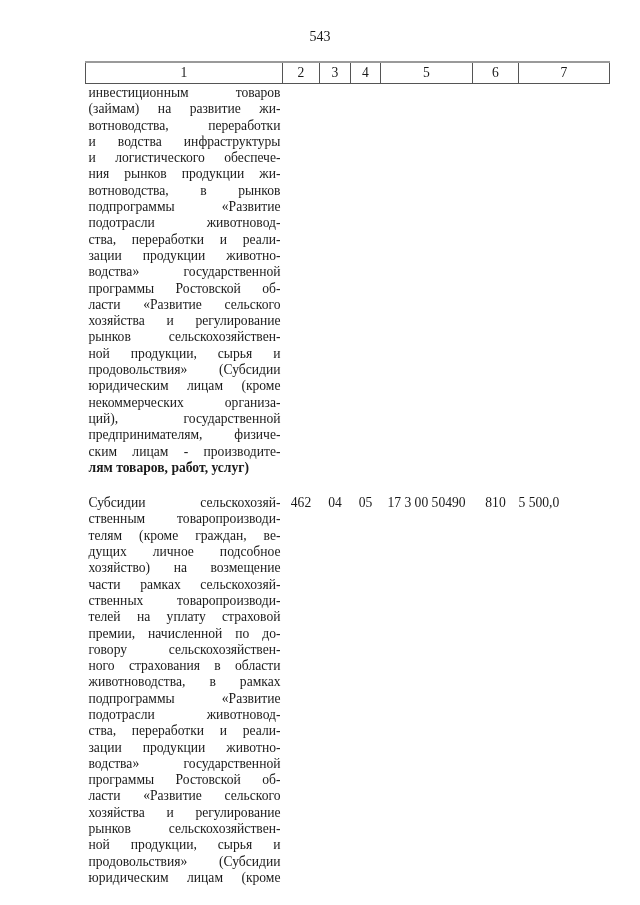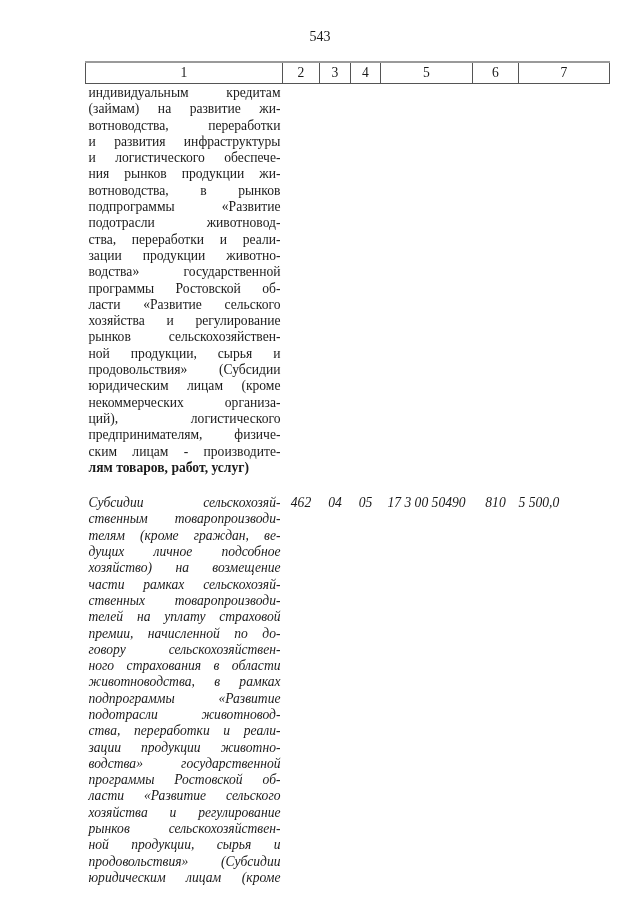--- a/index.html
+++ b/index.html
@@ -36,21 +36,21 @@
   }
   td.desc {
     text-align: justify; padding-left: 3px; padding-right: 2px;
     hyphens: none;
   }
   td.desc .ln { display: block; text-align: justify; text-align-last: justify; white-space: nowrap; }
   td.desc .ln.last { text-align-last: left; font-weight: bold; }
   td.code { text-align: center; }
   td.amount { text-align: left; padding-right: 2px; }
   tr.row1 td { padding-top: 1px; }
-  tr.row2 td { padding-top: 19px; font-style: italic; }
+  tr.row2 td { padding-top: 19px; }
 </style>
 </head>
 <body>
 
 <div class="page-number">543</div>
 
 <table class="budget">
   <colgroup>
     <col class="c1">
       <col class="c2">
@@ -67,41 +67,41 @@
       <th>3</th>
       <th>4</th>
       <th>5</th>
       <th>6</th>
       <th>7</th>
     </tr>
   </thead>
   <tbody>
     <tr class="row1">
       <td class="desc">
-          <span class="ln">индивидуальным кредитам</span>
+          <span class="ln">инвестиционным товаров</span>
           <span class="ln">(займам) на развитие жи-</span>
           <span class="ln">вотноводства, переработки</span>
-          <span class="ln">и развития инфраструктуры</span>
+          <span class="ln">и водства инфраструктуры</span>
           <span class="ln">и логистического обеспече-</span>
           <span class="ln">ния рынков продукции жи-</span>
           <span class="ln">вотноводства, в рынков</span>
           <span class="ln">подпрограммы «Развитие</span>
           <span class="ln">подотрасли животновод-</span>
           <span class="ln">ства, переработки и реали-</span>
           <span class="ln">зации продукции животно-</span>
           <span class="ln">водства» государственной</span>
           <span class="ln">программы Ростовской об-</span>
           <span class="ln">ласти «Развитие сельского</span>
           <span class="ln">хозяйства и регулирование</span>
           <span class="ln">рынков сельскохозяйствен-</span>
           <span class="ln">ной продукции, сырья и</span>
           <span class="ln">продовольствия» (Субсидии</span>
           <span class="ln">юридическим лицам (кроме</span>
           <span class="ln">некоммерческих организа-</span>
-          <span class="ln">ций), логистического</span>
+          <span class="ln">ций), государственной</span>
           <span class="ln">предпринимателям, физиче-</span>
           <span class="ln">ским лицам - производите-</span>
           <span class="ln last">лям товаров, работ, услуг)</span>
         </td>
       <td class="code"></td>
       <td class="code"></td>
       <td class="code"></td>
       <td class="code"></td>
       <td class="code"></td>
       <td class="amount"></td>

